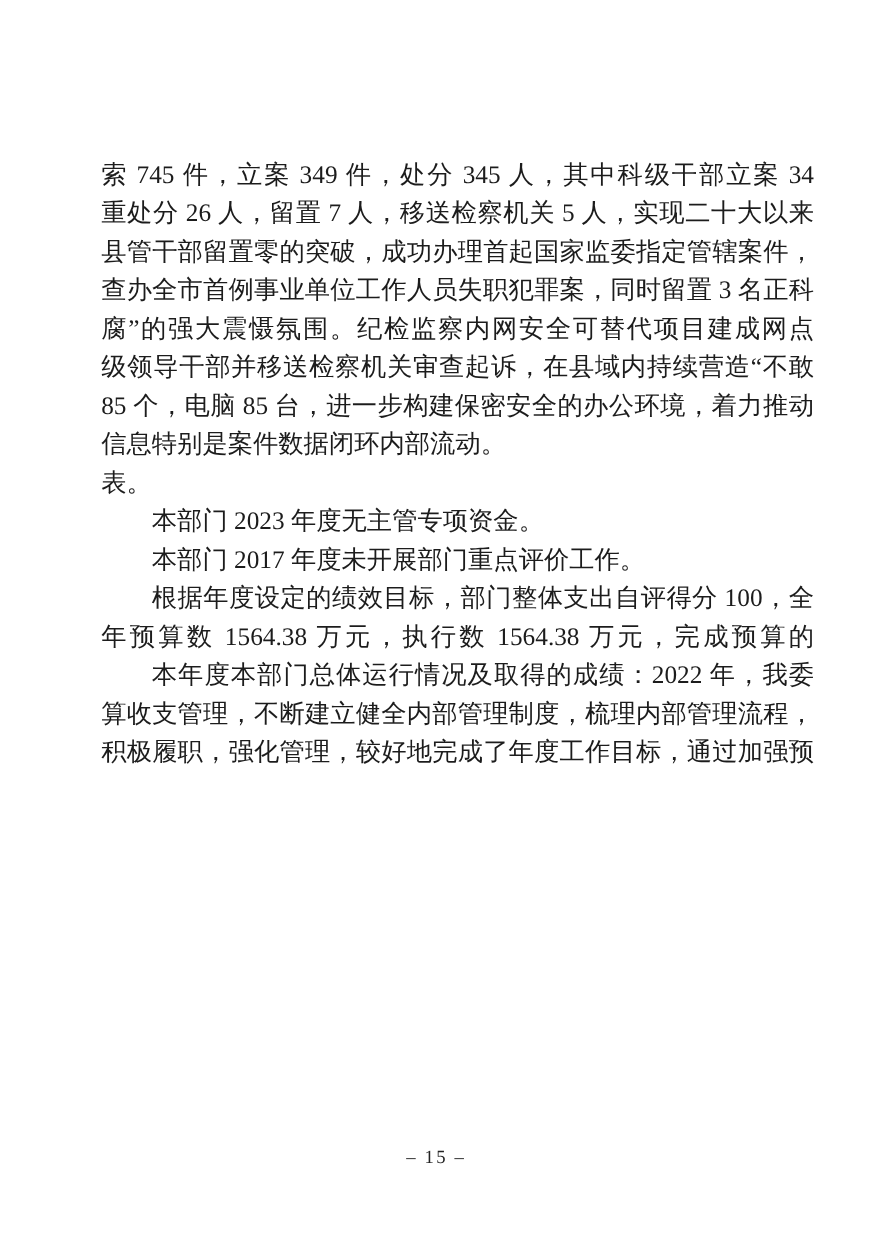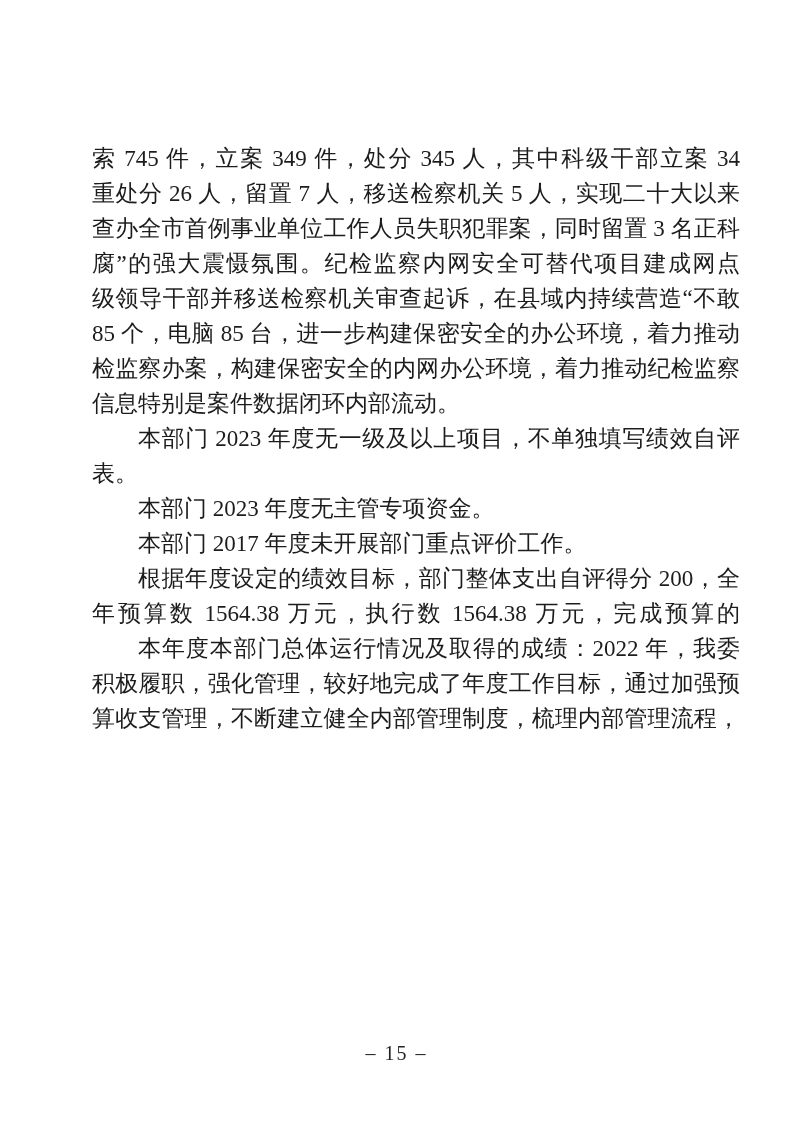--- a/index.html
+++ b/index.html
@@ -38,57 +38,56 @@
   .para.heading .line {
     font-weight: 700;
     letter-spacing: 1px;
   }
   .page-footer {
     position: absolute;
     top: 1042px;
     left: 0;
     width: 100%;
     text-align: center;
-    font-size: 20px;
+    font-size: 17px;
     color: #222222;
     font-family: Liberation Serif, serif;
   }
   .page-footer .page-number { letter-spacing: 2px; }
 </style>
 </head>
 <body>
 
 <div class="page">
   <main class="doc-body">
       <div class="para">
         <div class="line">索 745 件，立案 349 件，处分 345 人，其中科级干部立案 34 人，</div>
         <div class="line">重处分 26 人，留置 7 人，移送检察机关 5 人，实现二十大以来</div>
+        <div class="line">县管干部留置零的突破，成功办理首起国家监委指定管辖案件，</div>
         <div class="line">查办全市首例事业单位工作人员失职犯罪案，同时留置 3 名正科</div>
         <div class="line">腐”的强大震慑氛围。纪检监察内网安全可替代项目建成网点</div>
         <div class="line">级领导干部并移送检察机关审查起诉，在县域内持续营造“不敢</div>
         <div class="line">85 个，电脑 85 台，进一步构建保密安全的办公环境，着力推动</div>
-        <div class="line">检监察办案，构建保密安全的内网办公环境，着力推动纪检监察</div>
         <div class="line last">信息特别是案件数据闭环内部流动。</div>
       </div>
       <div class="para">
-        <div class="line indent">本部门 2023 年度无一级及以上项目，不单独填写绩效自评</div>
         <div class="line last">表。</div>
       </div>
       <div class="para">
         <div class="line indent last">本部门 2023 年度无主管专项资金。</div>
       </div>
       <div class="para">
         <div class="line indent last">本部门 2017 年度未开展部门重点评价工作。</div>
       </div>
       <div class="para">
-        <div class="line indent">根据年度设定的绩效目标，部门整体支出自评得分 200，全</div>
+        <div class="line indent">根据年度设定的绩效目标，部门整体支出自评得分 100，全</div>
         <div class="line">年预算数 1564.38 万元，执行数 1564.38 万元，完成预算的 100%。</div>
       </div>
       <div class="para">
         <div class="line indent">本年度本部门总体运行情况及取得的成绩：2022 年，我委</div>
+        <div class="line">算收支管理，不断建立健全内部管理制度，梳理内部管理流程，</div>
         <div class="line">积极履职，强化管理，较好地完成了年度工作目标，通过加强预</div>
-        <div class="line">算收支管理，不断建立健全内部管理制度，梳理内部管理流程，</div>
       </div>
     </main>
   <div class="page-footer">
     <span class="page-number">– 15 –</span>
   </div>
 </div>
 
 </body></html>

